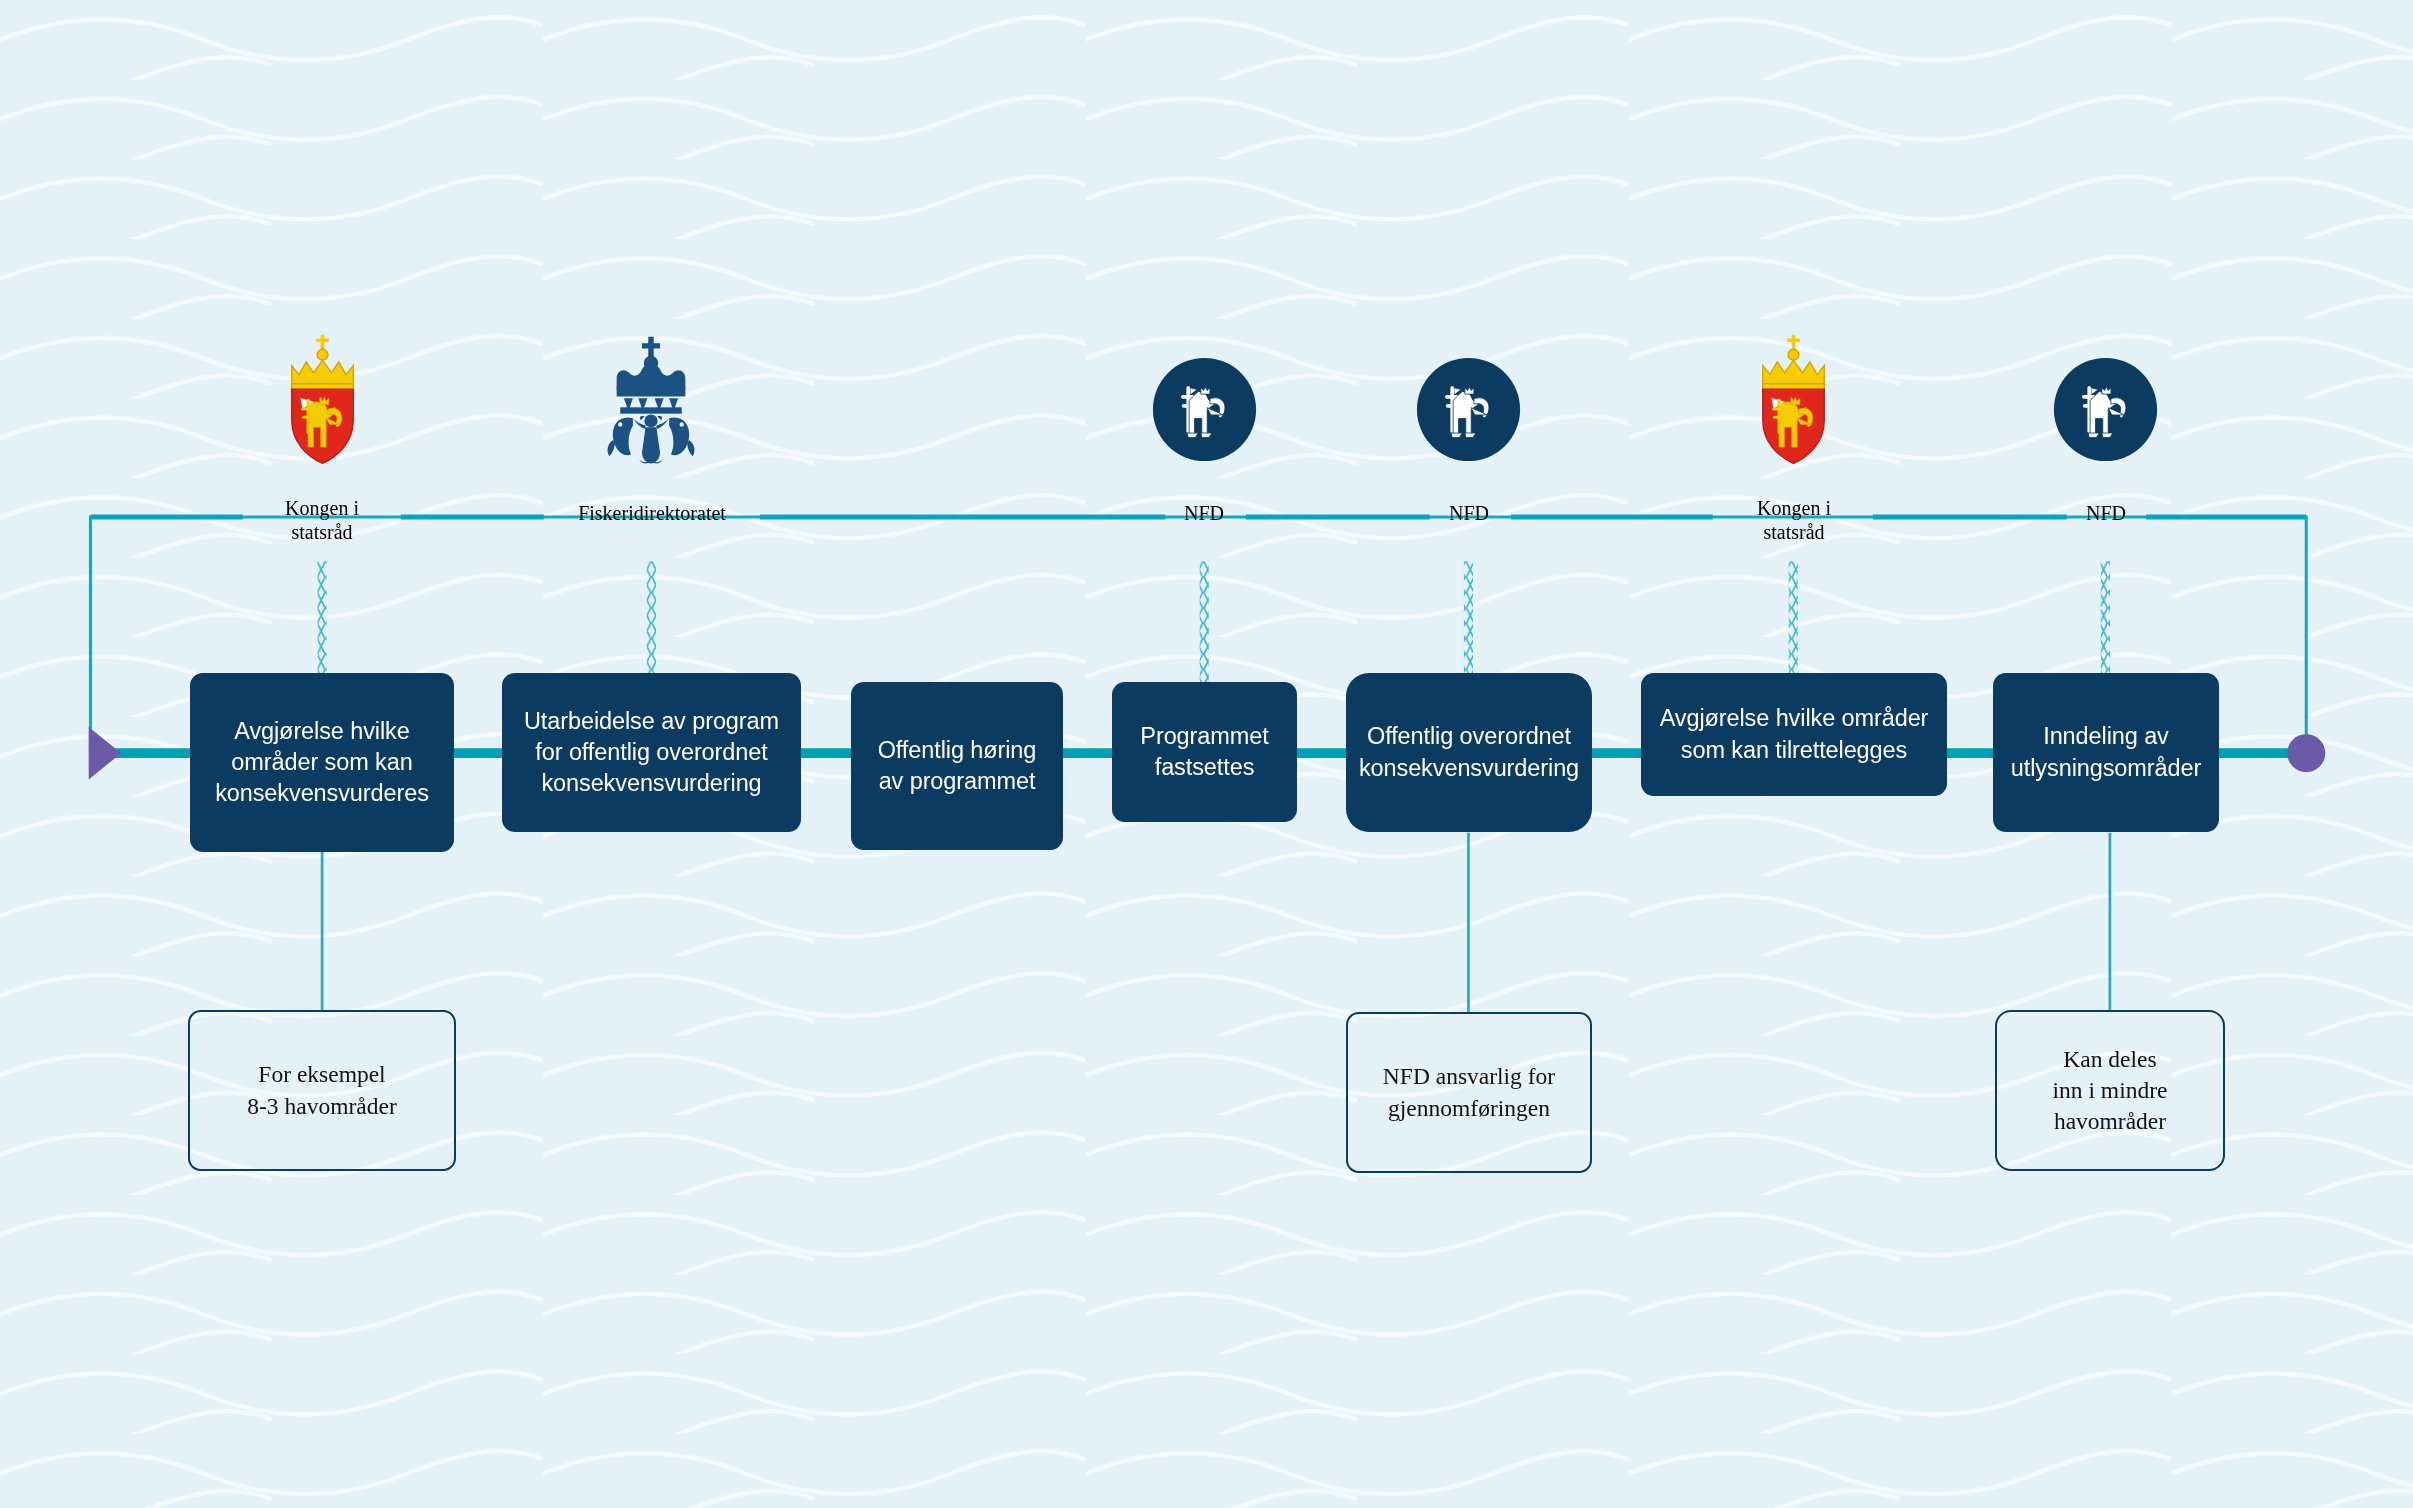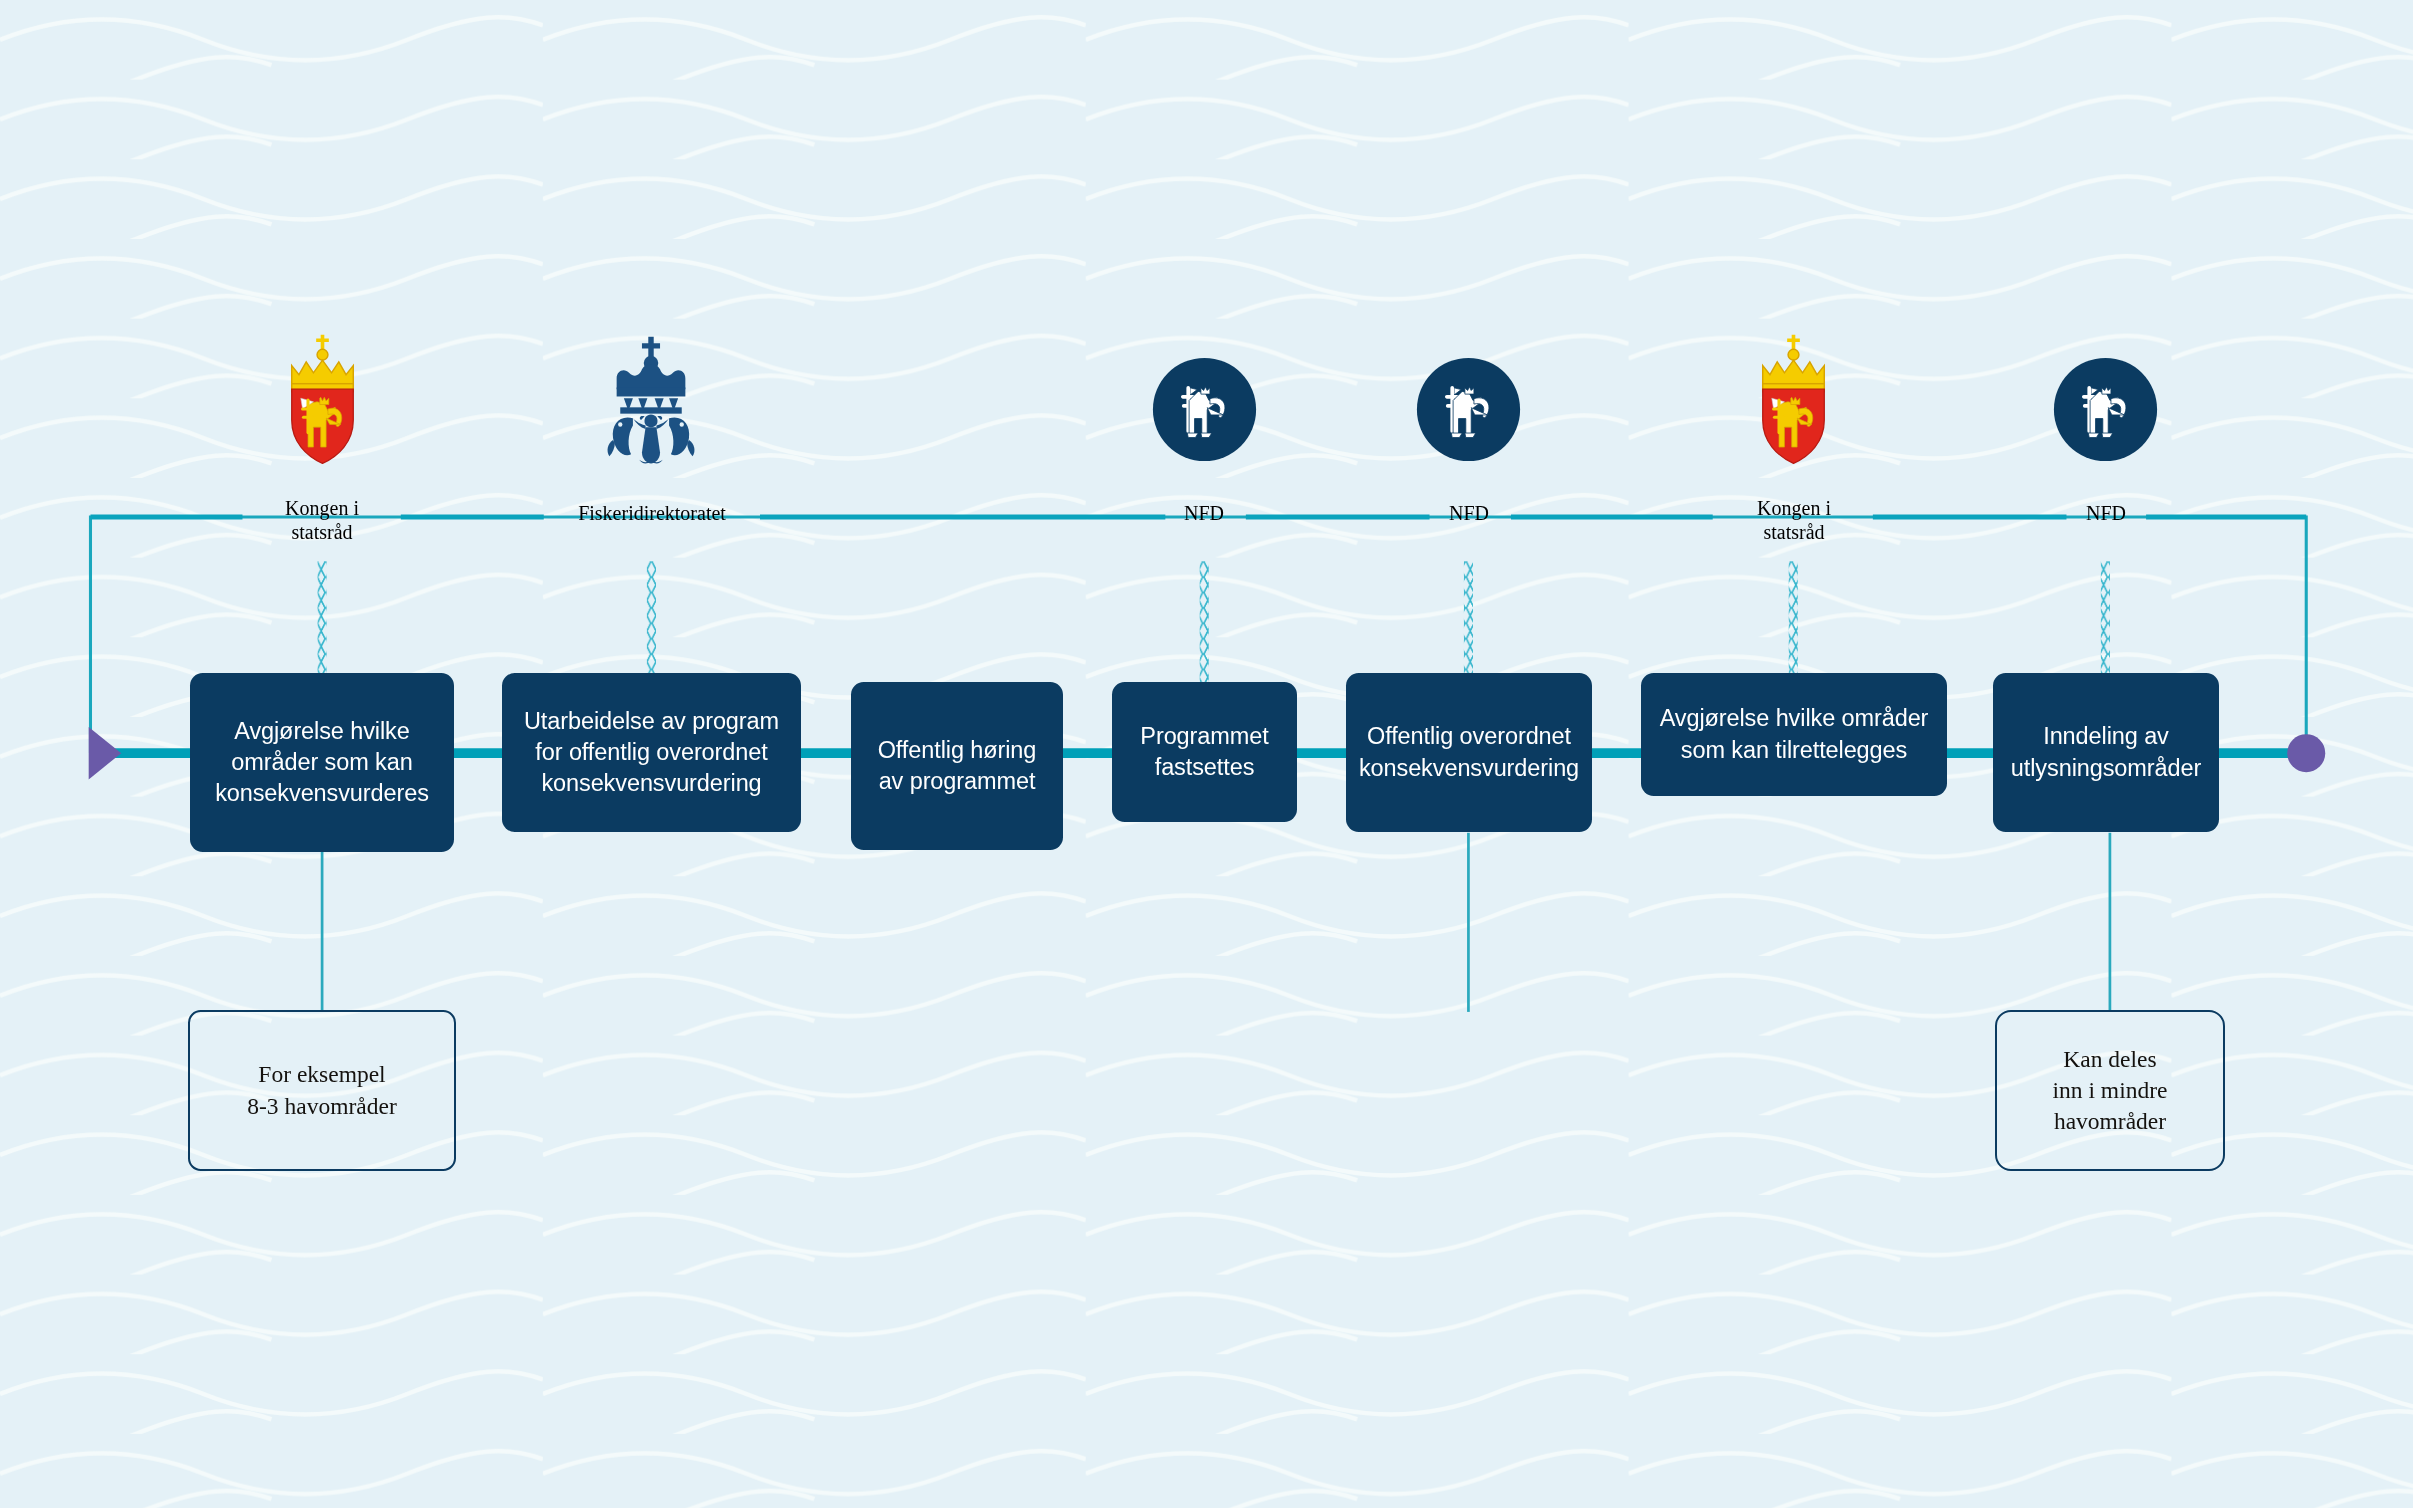--- a/index.html
+++ b/index.html
@@ -278,40 +278,44 @@
   <div class="pbox" style="left:851px;top:682px;width:212px;height:168px;">
     <span>Offentlig høring
 av programmet</span>
   </div>
 
   <div class="pbox" style="left:1112px;top:682px;width:185px;height:140px;">
     <span>Programmet
 fastsettes</span>
   </div>
 
-  <div class="pbox" style="left:1346px;top:673px;width:246px;height:159px;">
+  <div class="pbox" style="left:1346px;top:673px;width:246px;height:159px;border-radius:23px;">
     <span>Offentlig overordnet
 konsekvensvurdering</span>
   </div>
 
   <div class="pbox" style="left:1641px;top:673px;width:306px;height:123px;">
     <span>Avgjørelse hvilke områder
 som kan tilrettelegges</span>
   </div>
 
   <div class="pbox" style="left:1993px;top:673px;width:226px;height:159px;">
     <span>Inndeling av
 utlysningsområder</span>
   </div>
 
   <div class="nbox" style="left:188px;top:1010px;width:268px;height:161px;">
     <span>For eksempel
 8-3 havområder</span>
   </div>
 
+  <div class="nbox" style="left:1346px;top:1012px;width:246px;height:161px;">
+    <span>NFD ansvarlig for
+gjennomføringen</span>
+  </div>
 
   <div class="nbox" style="left:1995px;top:1010px;width:230px;height:161px;border-radius:16px;">
     <span>Kan deles
 inn i mindre
 havområder</span>
   </div>
 
 </div>
 
 

